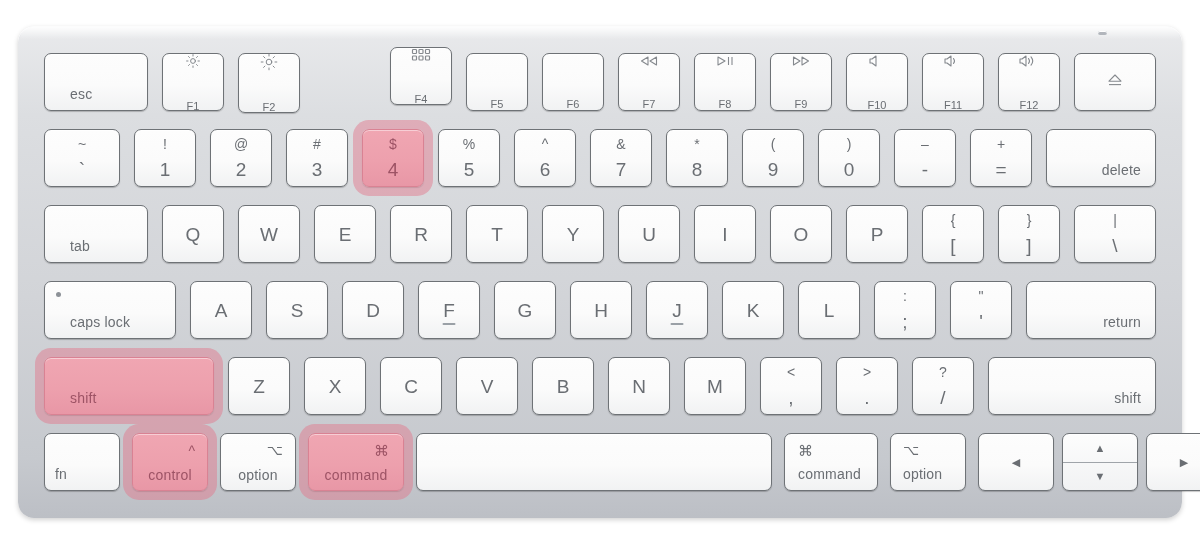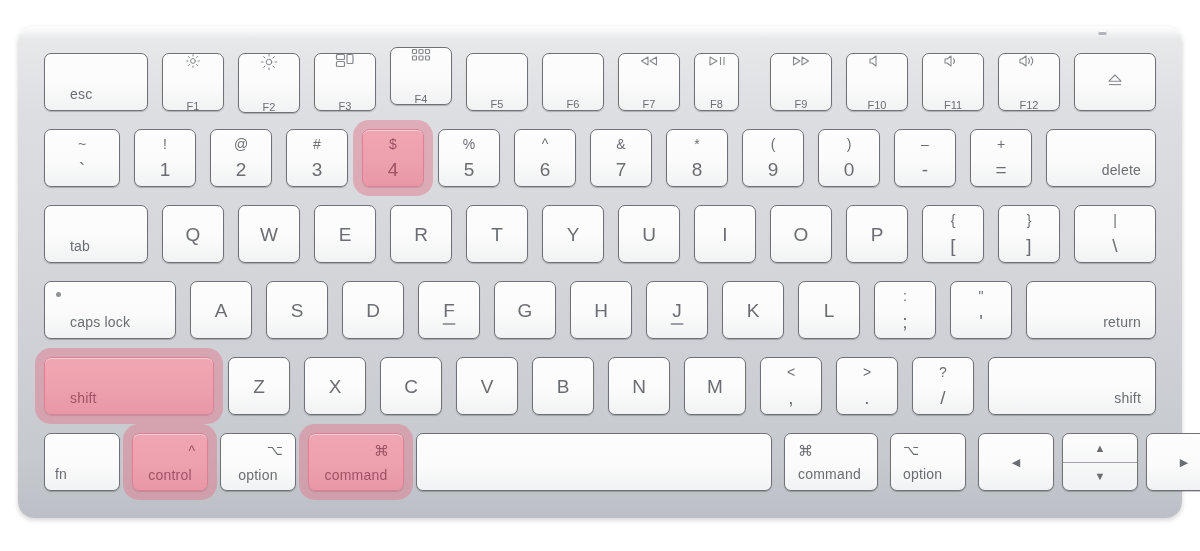--- a/index.html
+++ b/index.html
@@ -128,32 +128,20 @@
       <span class="fnicon">
         <svg width="18" height="18" viewBox="0 0 18 18" fill="none" stroke="#85898e" stroke-width="1" stroke-linecap="round">
           <circle cx="9" cy="9" r="2.8"></circle>
           <path d="M9 1.2v1.8M9 15v1.8M1.2 9h1.8M15 9h1.8M3.6 3.6l1.3 1.3M13.1 13.1l1.3 1.3M14.4 3.6l-1.3 1.3M4.9 13.1l-1.3 1.3"></path>
         </svg>
       </span>
       <span class="fnlabel">F2</span>
     </div>
   </div>
 
-  <div class="key" style="left:296px;top:27px;width:62px;height:58px">
-    <div class="cap lay-fn">
-      <span class="fnicon">
-        <svg width="22" height="16" viewBox="0 0 22 16" fill="none" stroke="#85898e" stroke-width="1.2">
-          <rect x="2.5" y="1.5" width="8" height="5" rx="1"></rect>
-          <rect x="13" y="1.5" width="6" height="9" rx="1"></rect>
-          <rect x="2.5" y="8.5" width="8" height="5" rx="1"></rect>
-        </svg>
-      </span>
-      <span class="fnlabel">F3</span>
-    </div>
-  </div>
 
   <div class="key" style="left:372px;top:21px;width:62px;height:58px">
     <div class="cap lay-fn">
       <span class="fnicon">
         <svg width="20" height="14" viewBox="0 0 20 14" fill="none" stroke="#85898e" stroke-width="1.2">
           <rect x="1.5" y="1.5" width="4" height="4" rx=".8"></rect>
           <rect x="8" y="1.5" width="4" height="4" rx=".8"></rect>
           <rect x="14.5" y="1.5" width="4" height="4" rx=".8"></rect>
           <rect x="1.5" y="8" width="4" height="4" rx=".8"></rect>
           <rect x="8" y="8" width="4" height="4" rx=".8"></rect>
@@ -183,21 +171,21 @@
       <span class="fnicon">
         <svg width="22" height="12" viewBox="0 0 22 12" fill="none" stroke="#85898e" stroke-width="1.1" stroke-linejoin="round">
           <path d="M10 2 L3.5 6 L10 10 Z"></path>
             <path d="M18.5 2 L12 6 L18.5 10 Z"></path>
         </svg>
       </span>
       <span class="fnlabel">F7</span>
     </div>
   </div>
 
-  <div class="key" style="left:676px;top:27px;width:45px;height:58px">
+  <div class="key" style="left:676px;top:27px;width:62px;height:58px">
     <div class="cap lay-fn">
       <span class="fnicon">
         <svg width="22" height="12" viewBox="0 0 22 12" fill="none" stroke="#85898e" stroke-width="1.1" stroke-linejoin="round">
           <path d="M4 2 L11 6 L4 10 Z"></path>
             <path d="M14.5 2 V10"></path>
             <path d="M18 2 V10"></path>
         </svg>
       </span>
       <span class="fnlabel">F8</span>
     </div>

